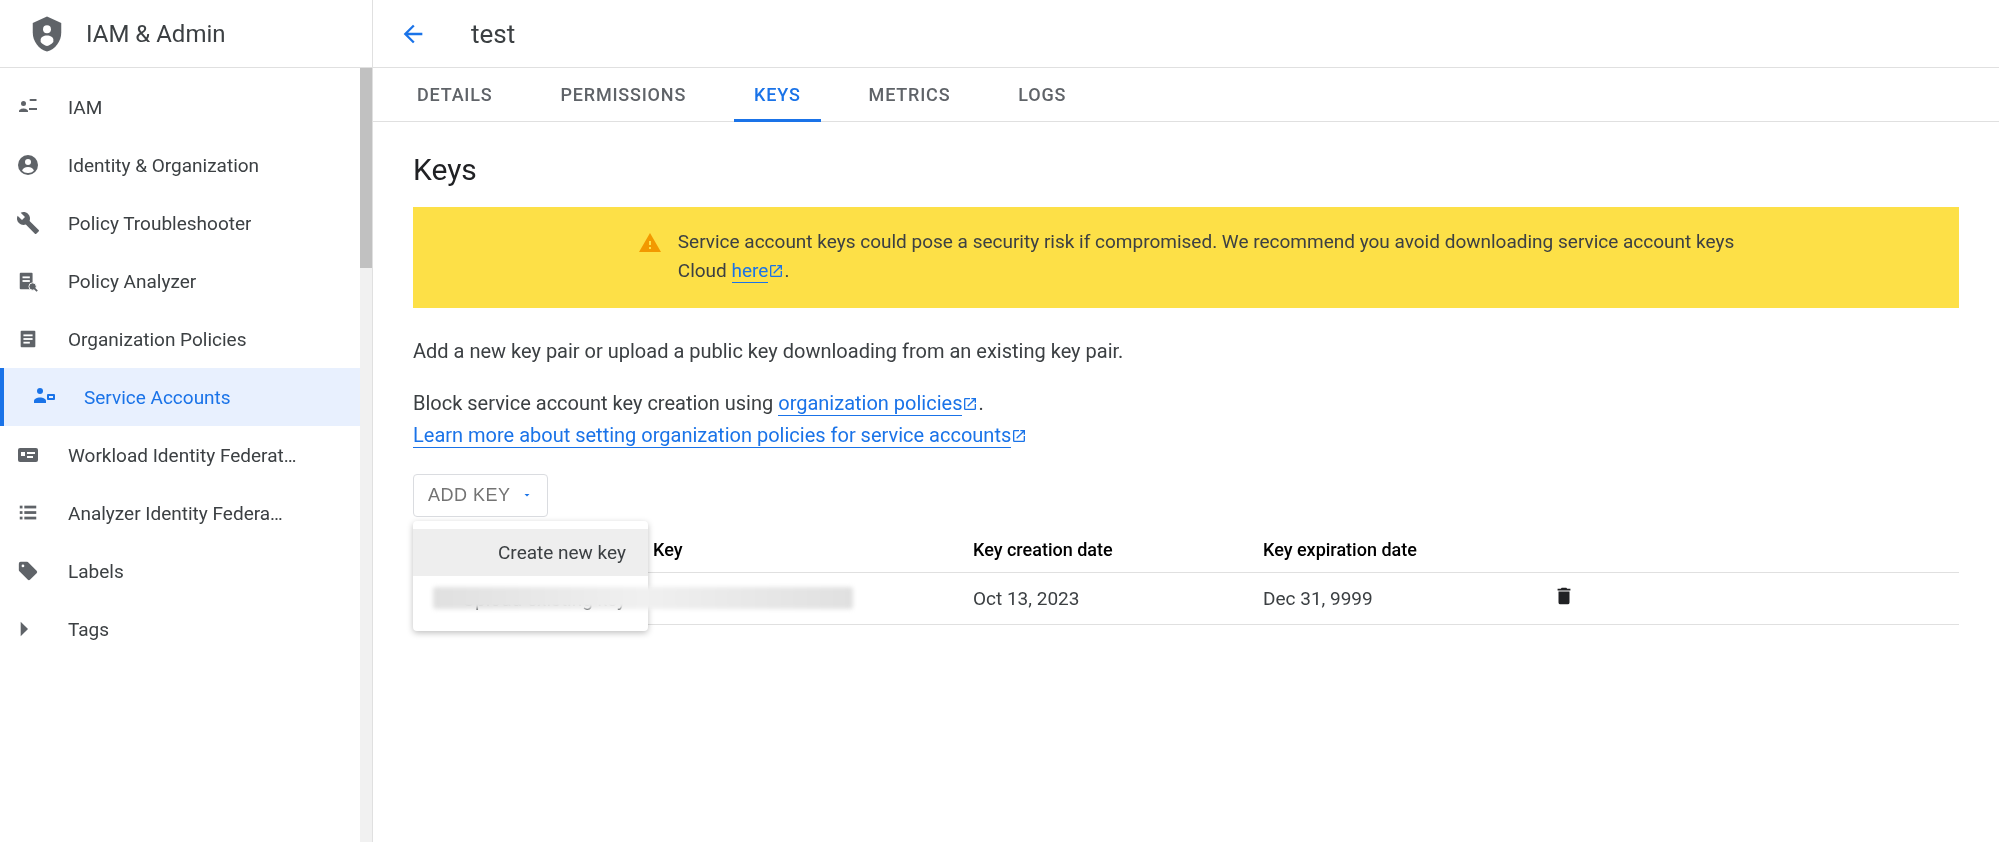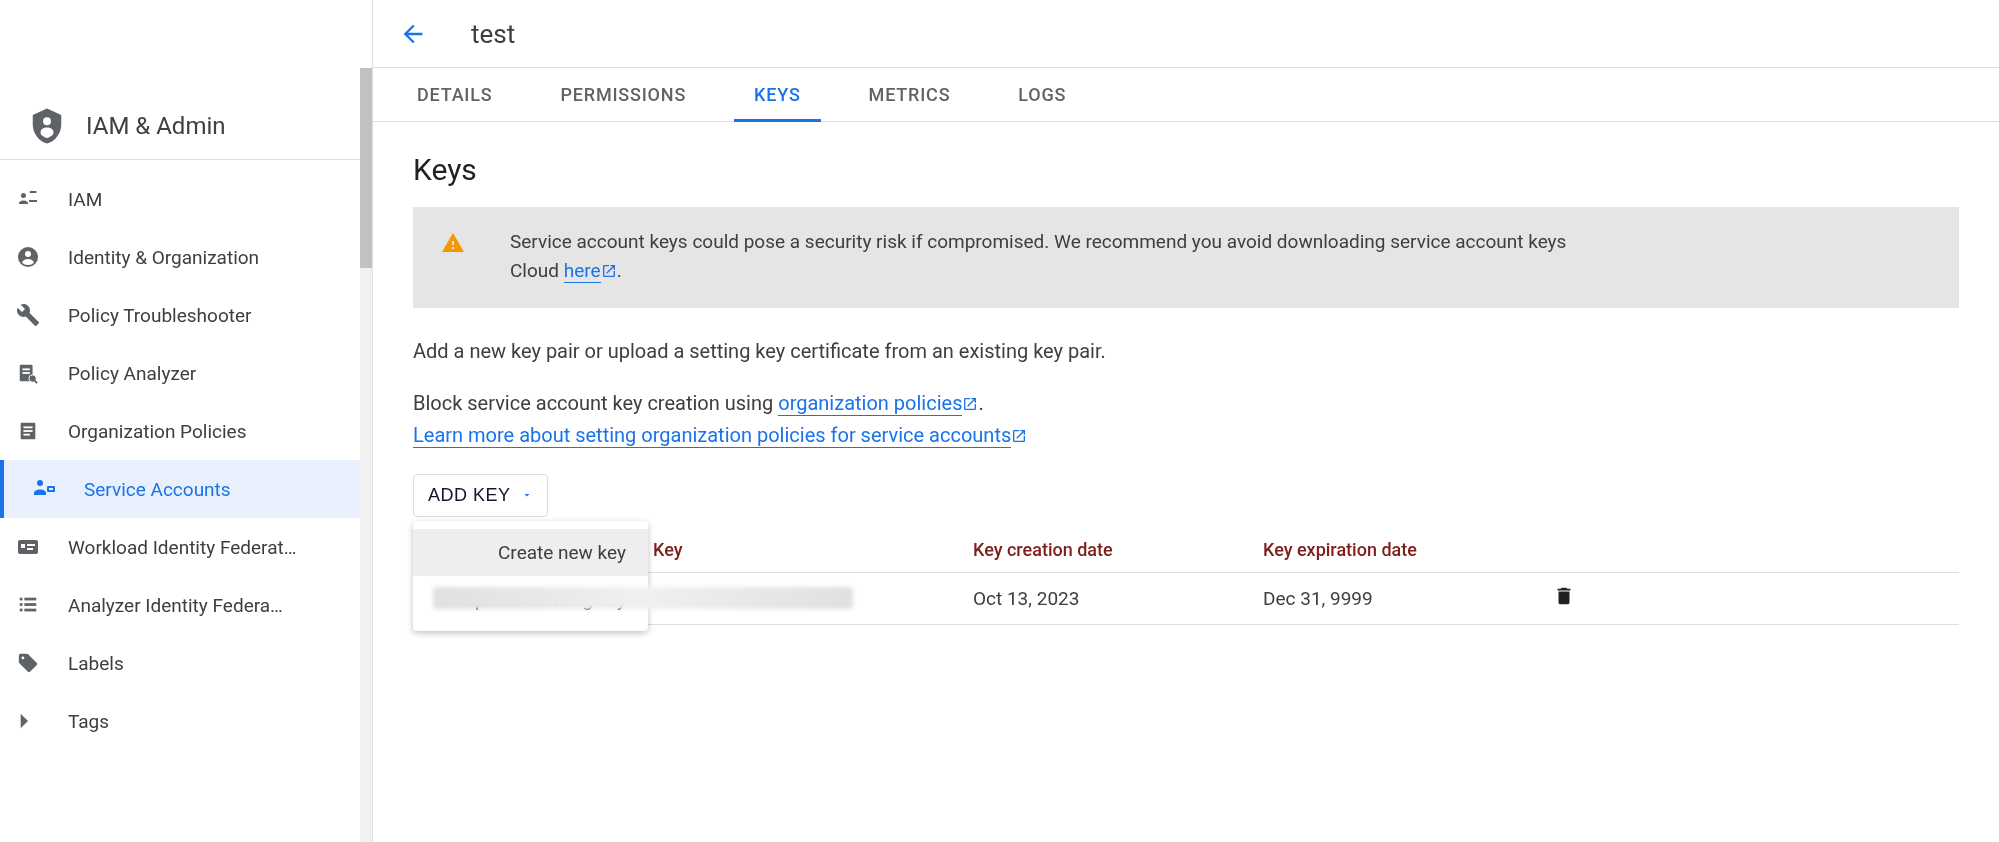--- a/index.html
+++ b/index.html
@@ -44,21 +44,21 @@
       background: #e8f0fe;
       color: #1a73e8;
       border-left: 4px solid #1a73e8;
       padding-left: 28px;
     }
     .nav-item.active .nav-icon { color: #1a73e8; }
     .nav-icon { width: 24px; height: 24px; color: #5f6368; flex-shrink: 0; display:flex; align-items:center; justify-content:center; font-size:22px; }
     .nav-label { white-space: nowrap; overflow: hidden; text-overflow: ellipsis; max-width: 250px; }
     
     
-    .sidebar { position: relative; justify-content: center; }
+    .sidebar { position: relative; }
     .fake-scroll { position:absolute; right:0; top:68px; width:12px; background:#f1f1f1; bottom:0; }
     .fake-thumb { position:absolute; right:0; top:68px; width:12px; height:200px; background:#c1c1c1; border-radius:0; }
 
     
     .main { flex: 1; display: flex; flex-direction: column; overflow: hidden; }
     .main-header {
       display: flex;
       align-items: center;
       height: 68px;
       padding-left: 20px;
@@ -91,41 +91,42 @@
       left: -16px;
       right: -16px;
       height: 3px;
       background: #1a73e8;
     }
     
     .content { padding: 30px 40px; overflow-y:auto; position: relative; }
     .section-title { font-size: 30px; font-weight: 400; color: #202124; margin-bottom: 20px; }
     
     .warning-banner {
-      background: #e5e5e5;
+      background: #fde047;
       padding: 20px 28px;
       display: flex;
-      gap: 45px;
+      gap: 16px;
       align-items: flex-start;
       margin-bottom: 28px;
+      justify-content: center;
     }
     .warn-icon { color: #f29900; flex-shrink:0; margin-top:4px; }
     .warn-text { font-size: 19px; line-height: 1.55; color: #3c4043; }
     .link { color: #1a73e8; text-decoration: none; border-bottom: 1px solid #1a73e8; cursor:pointer; }
     .ext-icon { display:inline-block; vertical-align: -2px; color:#1a73e8; }
     
     .info-text { font-size: 20px; color: #3c4043; margin-bottom: 22px; line-height:1.5; }
     
     .add-key-btn {
       display: inline-flex;
       align-items: center;
       gap: 10px;
       border: 1px solid #dadce0;
       padding: 10px 14px;
-      color: #0f172a;
+      color: #737373;
       font-size: 18px;
       font-weight: 500;
       letter-spacing: 0.5px;
       cursor: pointer;
       border-radius: 4px;
       background:#fff;
     }
     
     .dropdown {
       position: absolute;
@@ -146,21 +147,21 @@
     .dropdown-item.hover { background: #eeeeee; }
     
     .table { margin-top: 10px; width:100%; }
     .table-header, .table-row {
       display: grid;
       grid-template-columns: 560px 290px 290px 60px;
       align-items: center;
       padding: 12px 0;
     }
     .table-header {
-      color: #7f1d1d;
+      color: #000000;
       font-size: 18px;
       font-weight:500;
       border-bottom: 1px solid #e0e0e0;
       padding-left: 240px;
       grid-template-columns: 320px 290px 290px 60px;
     }
     .table-row {
       font-size: 19px;
       border-bottom: 1px solid #e0e0e0;
       padding-left: 240px;
@@ -326,21 +327,21 @@
             </svg>
         </span>
         <div class="warn-text">
           <span>Service account keys could pose a security risk if compromised. We recommend you avoid downloading service account keys</span><br>
           <span>Cloud </span><a class="link">here</a><span class="ext-icon"><svg width="16" height="16" viewBox="0 0 24 24" fill="#1a73e8">
                 <path d="M19 19H5V5h7V3H5a2 2 0 00-2 2v14a2 2 0 002 2h14a2 2 0 002-2v-7h-2v7zM14 3v2h3.6l-9.8 9.8 1.4 1.4L19 6.4V10h2V3h-7z"></path>
               </svg></span><span>.</span>
         </div>
       </div>
 
-      <p class="info-text">Add a new key pair or upload a setting key certificate from an existing key pair.</p>
+      <p class="info-text">Add a new key pair or upload a public key downloading from an existing key pair.</p>
 
       <p class="info-text">
         <span>Block service account key creation using </span><a class="link">organization policies</a><span class="ext-icon"><svg width="16" height="16" viewBox="0 0 24 24" fill="#1a73e8">
               <path d="M19 19H5V5h7V3H5a2 2 0 00-2 2v14a2 2 0 002 2h14a2 2 0 002-2v-7h-2v7zM14 3v2h3.6l-9.8 9.8 1.4 1.4L19 6.4V10h2V3h-7z"></path>
             </svg></span><span>.</span><br>
         <a class="link">Learn more about setting organization policies for service accounts</a><span class="ext-icon"><svg width="16" height="16" viewBox="0 0 24 24" fill="#1a73e8">
               <path d="M19 19H5V5h7V3H5a2 2 0 00-2 2v14a2 2 0 002 2h14a2 2 0 002-2v-7h-2v7zM14 3v2h3.6l-9.8 9.8 1.4 1.4L19 6.4V10h2V3h-7z"></path>
             </svg></span>
       </p>
 

